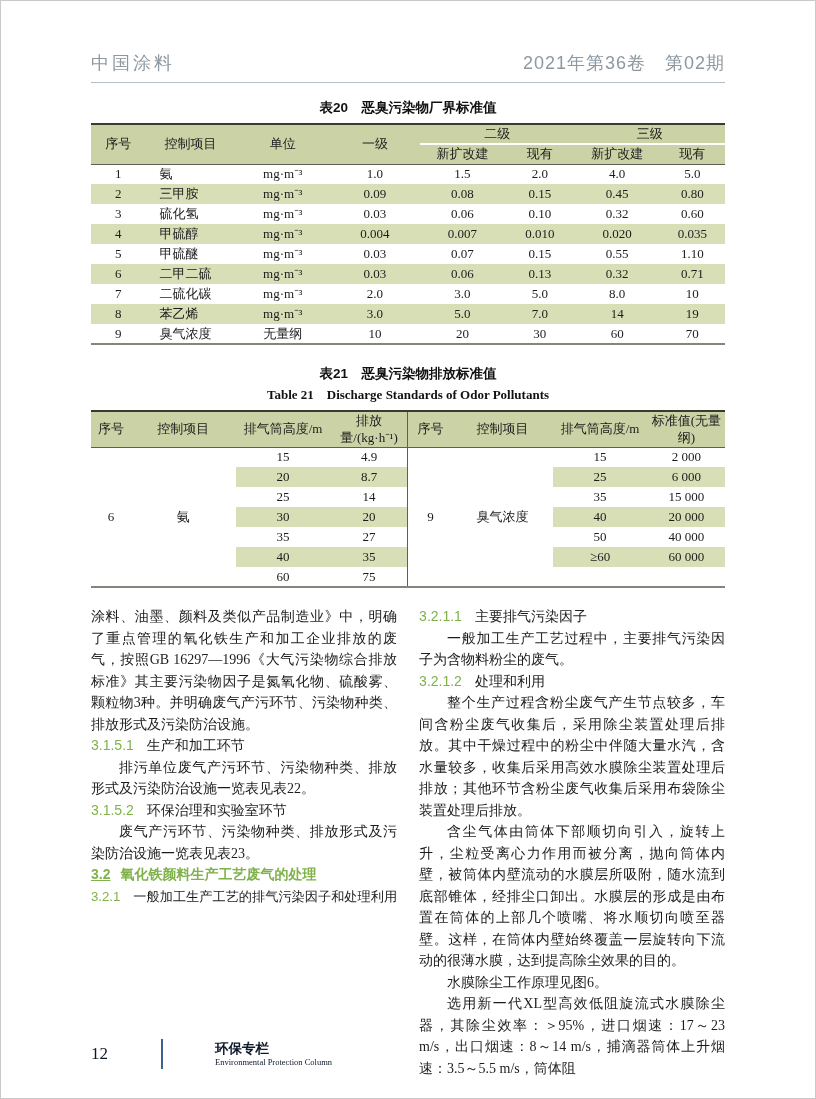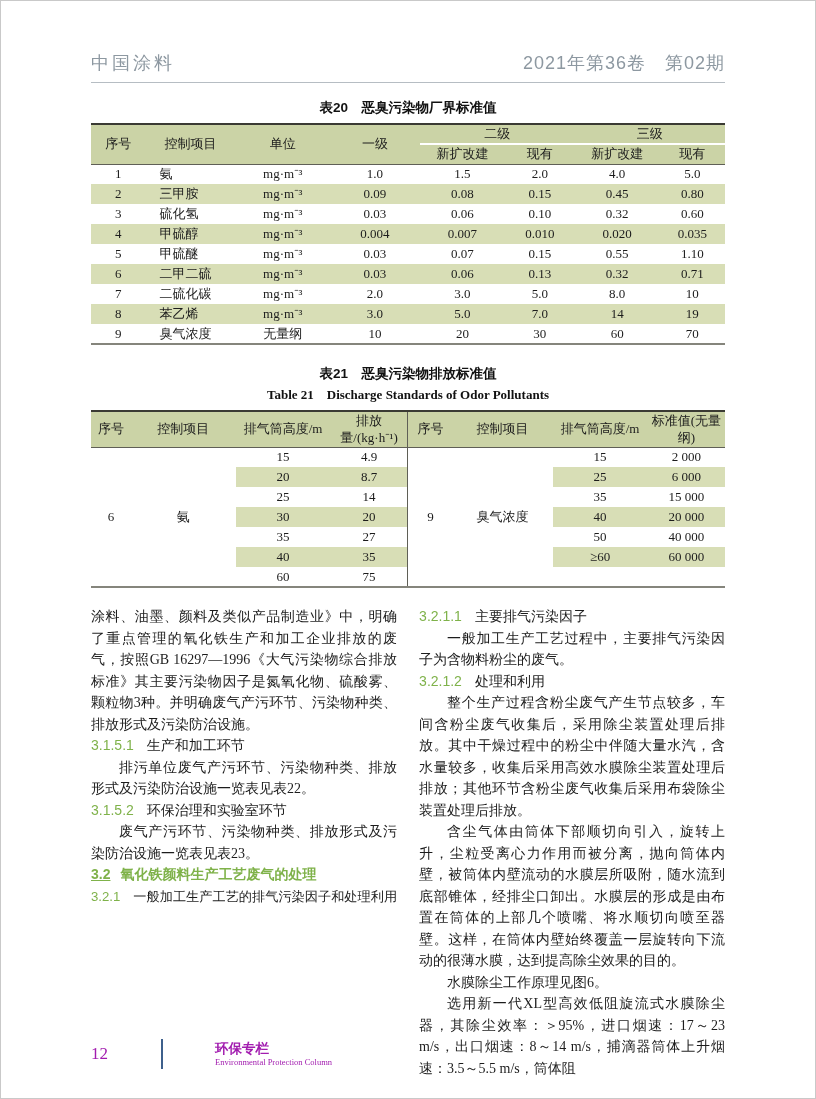--- a/index.html
+++ b/index.html
@@ -70,21 +70,21 @@
     color:#7fb24a; margin-right:13px;
   }
   .sec-head2 { text-indent:0 !important; font-weight:bold; color:#7fb24a; white-space:nowrap; }
   .sec-head2 .sec-num { font-weight:bold; margin-right:10px;text-decoration:underline; }
   .sub-head { font-weight:bold; text-indent:2em !important; }
 
   
   .footer {
     position:absolute; left:90px; top:1038px;
     display:flex; align-items:center;
-    color:#a21caf;
+    color:#0f172a;
     gap:44px;
   }
   .footer .pageno { font-family:"Liberation Serif", serif; font-size:17px; margin-right:9px; }
   .footer .fdiv { width:2px; height:30px; background:#3e608c; margin-right:8px; }
   .footer .fcol-zh { font-family:"Liberation Sans", sans-serif; font-weight:bold; font-size:13.5px; line-height:15px; }
   .footer .fcol-en { font-family:"Liberation Serif", serif; font-size:8.5px; line-height:12px; }
 </style>
 </head>
 <body>
 

